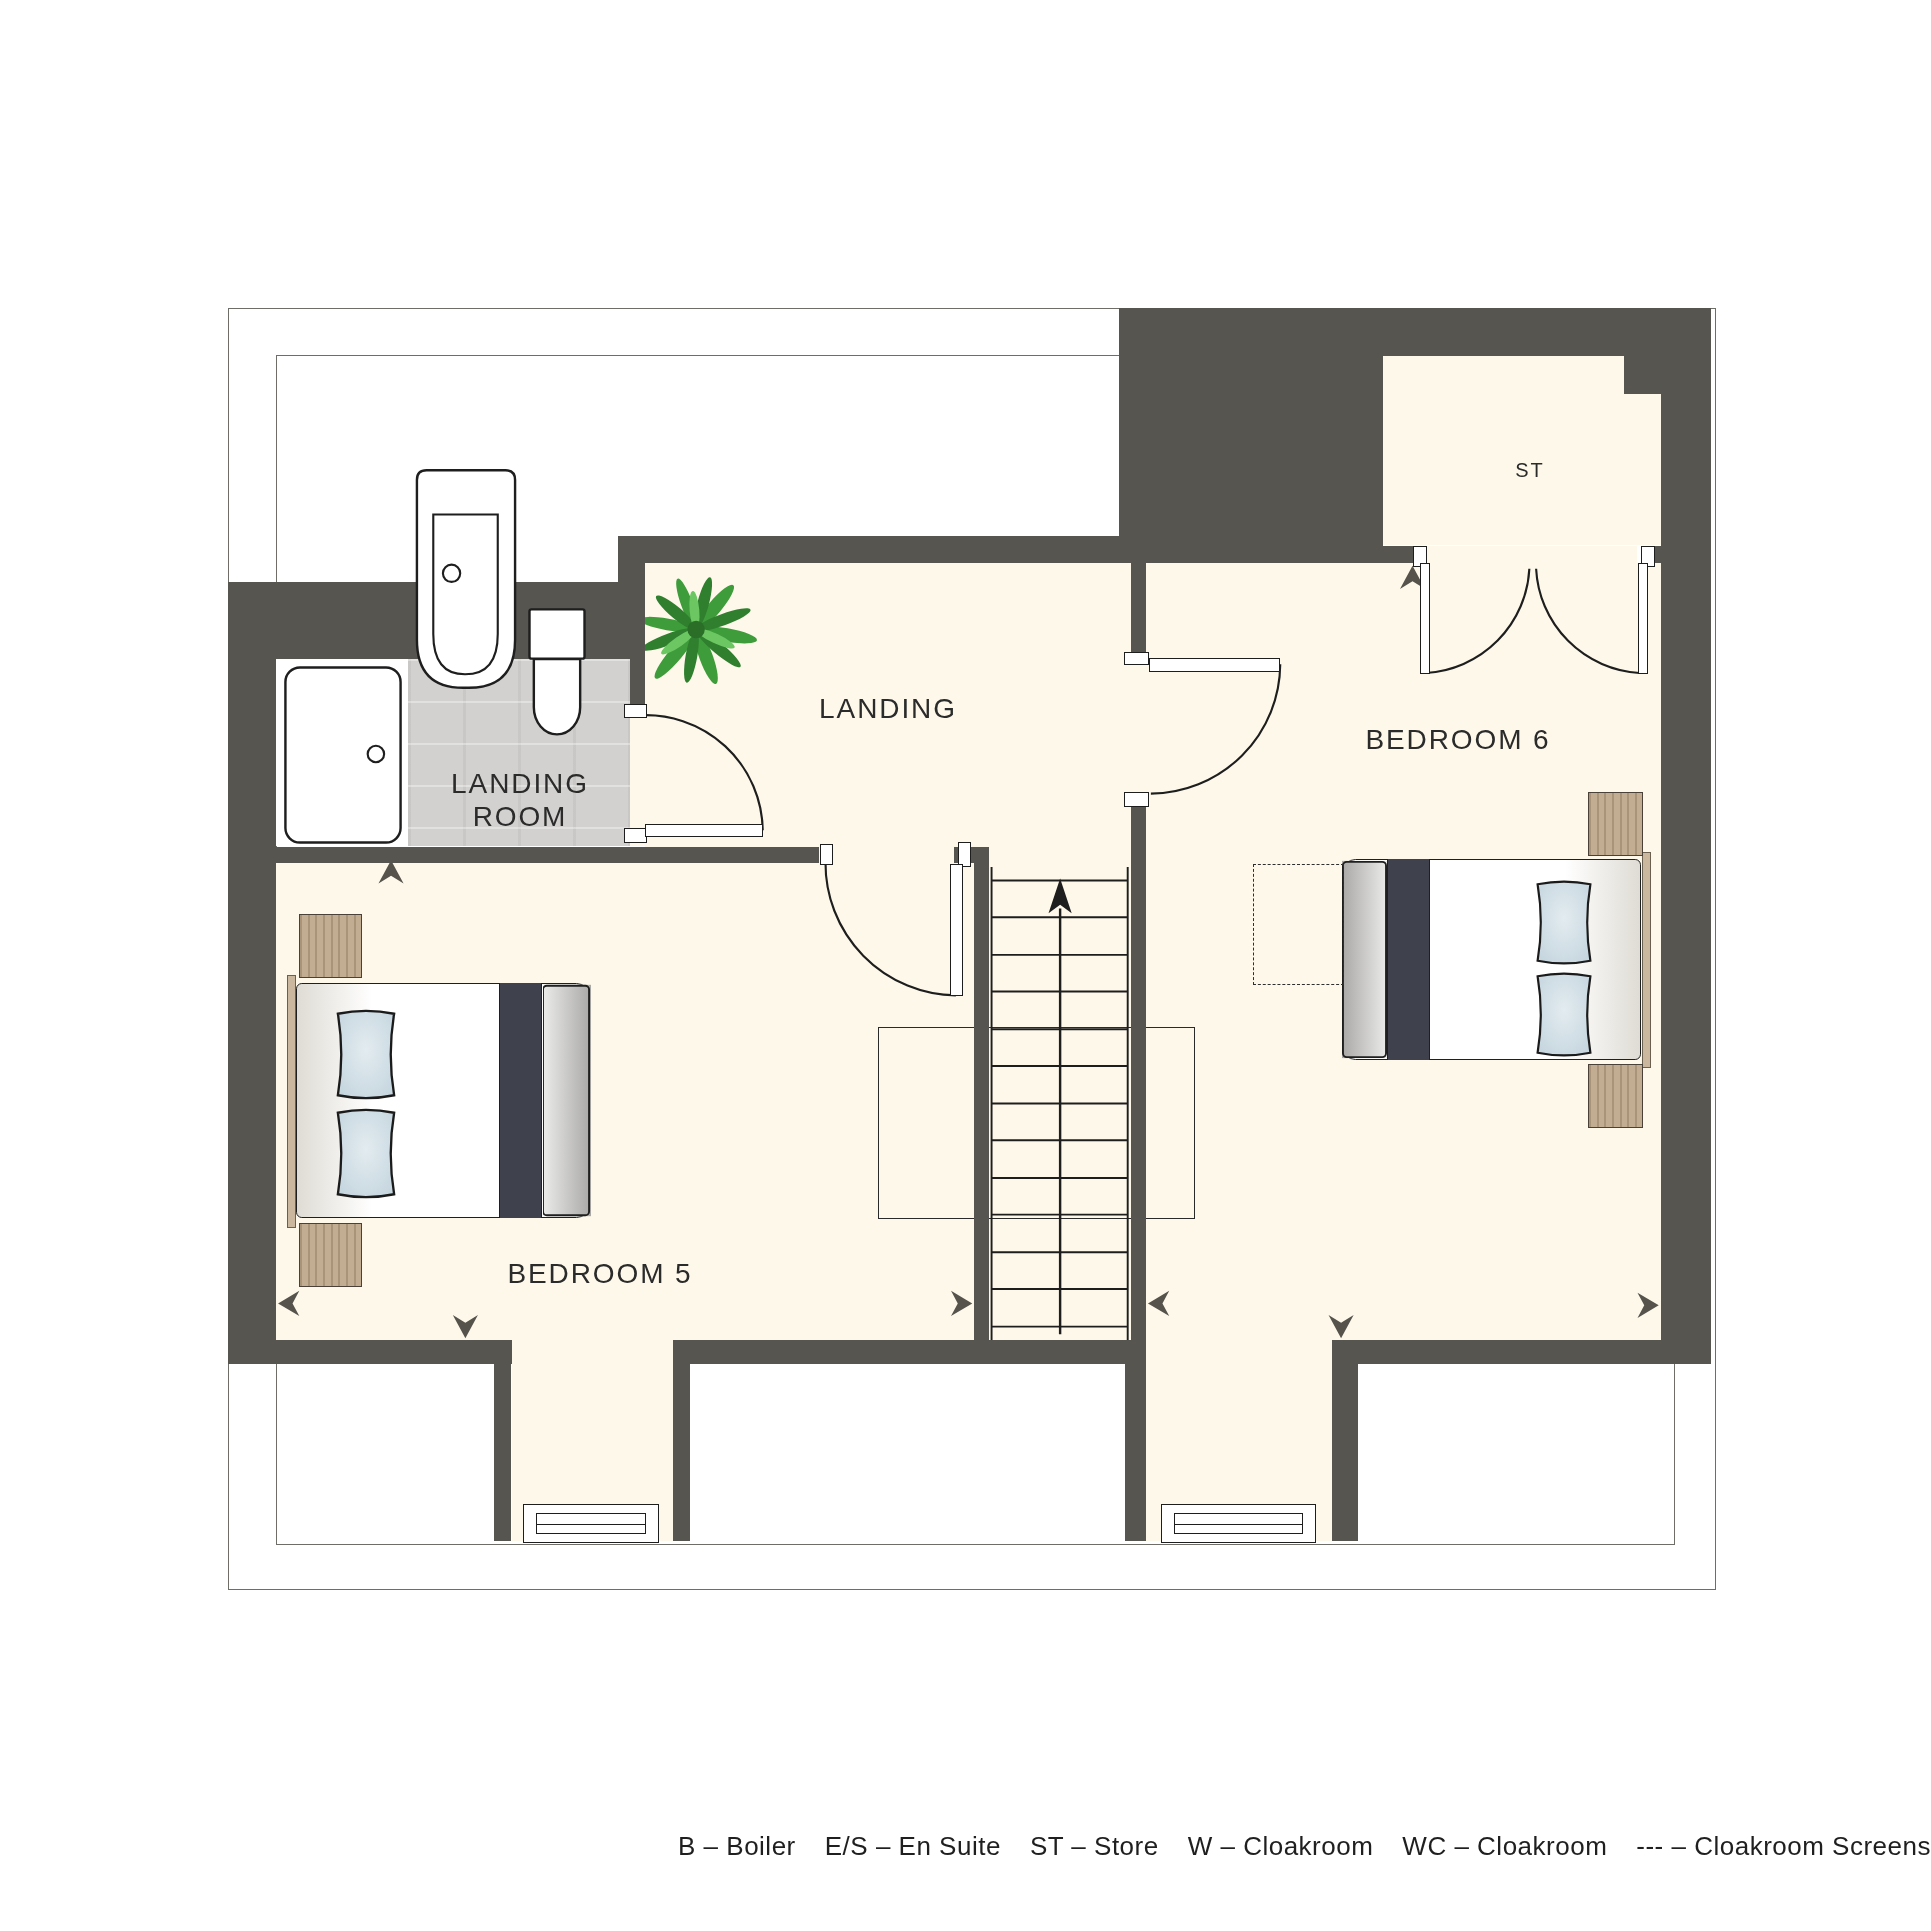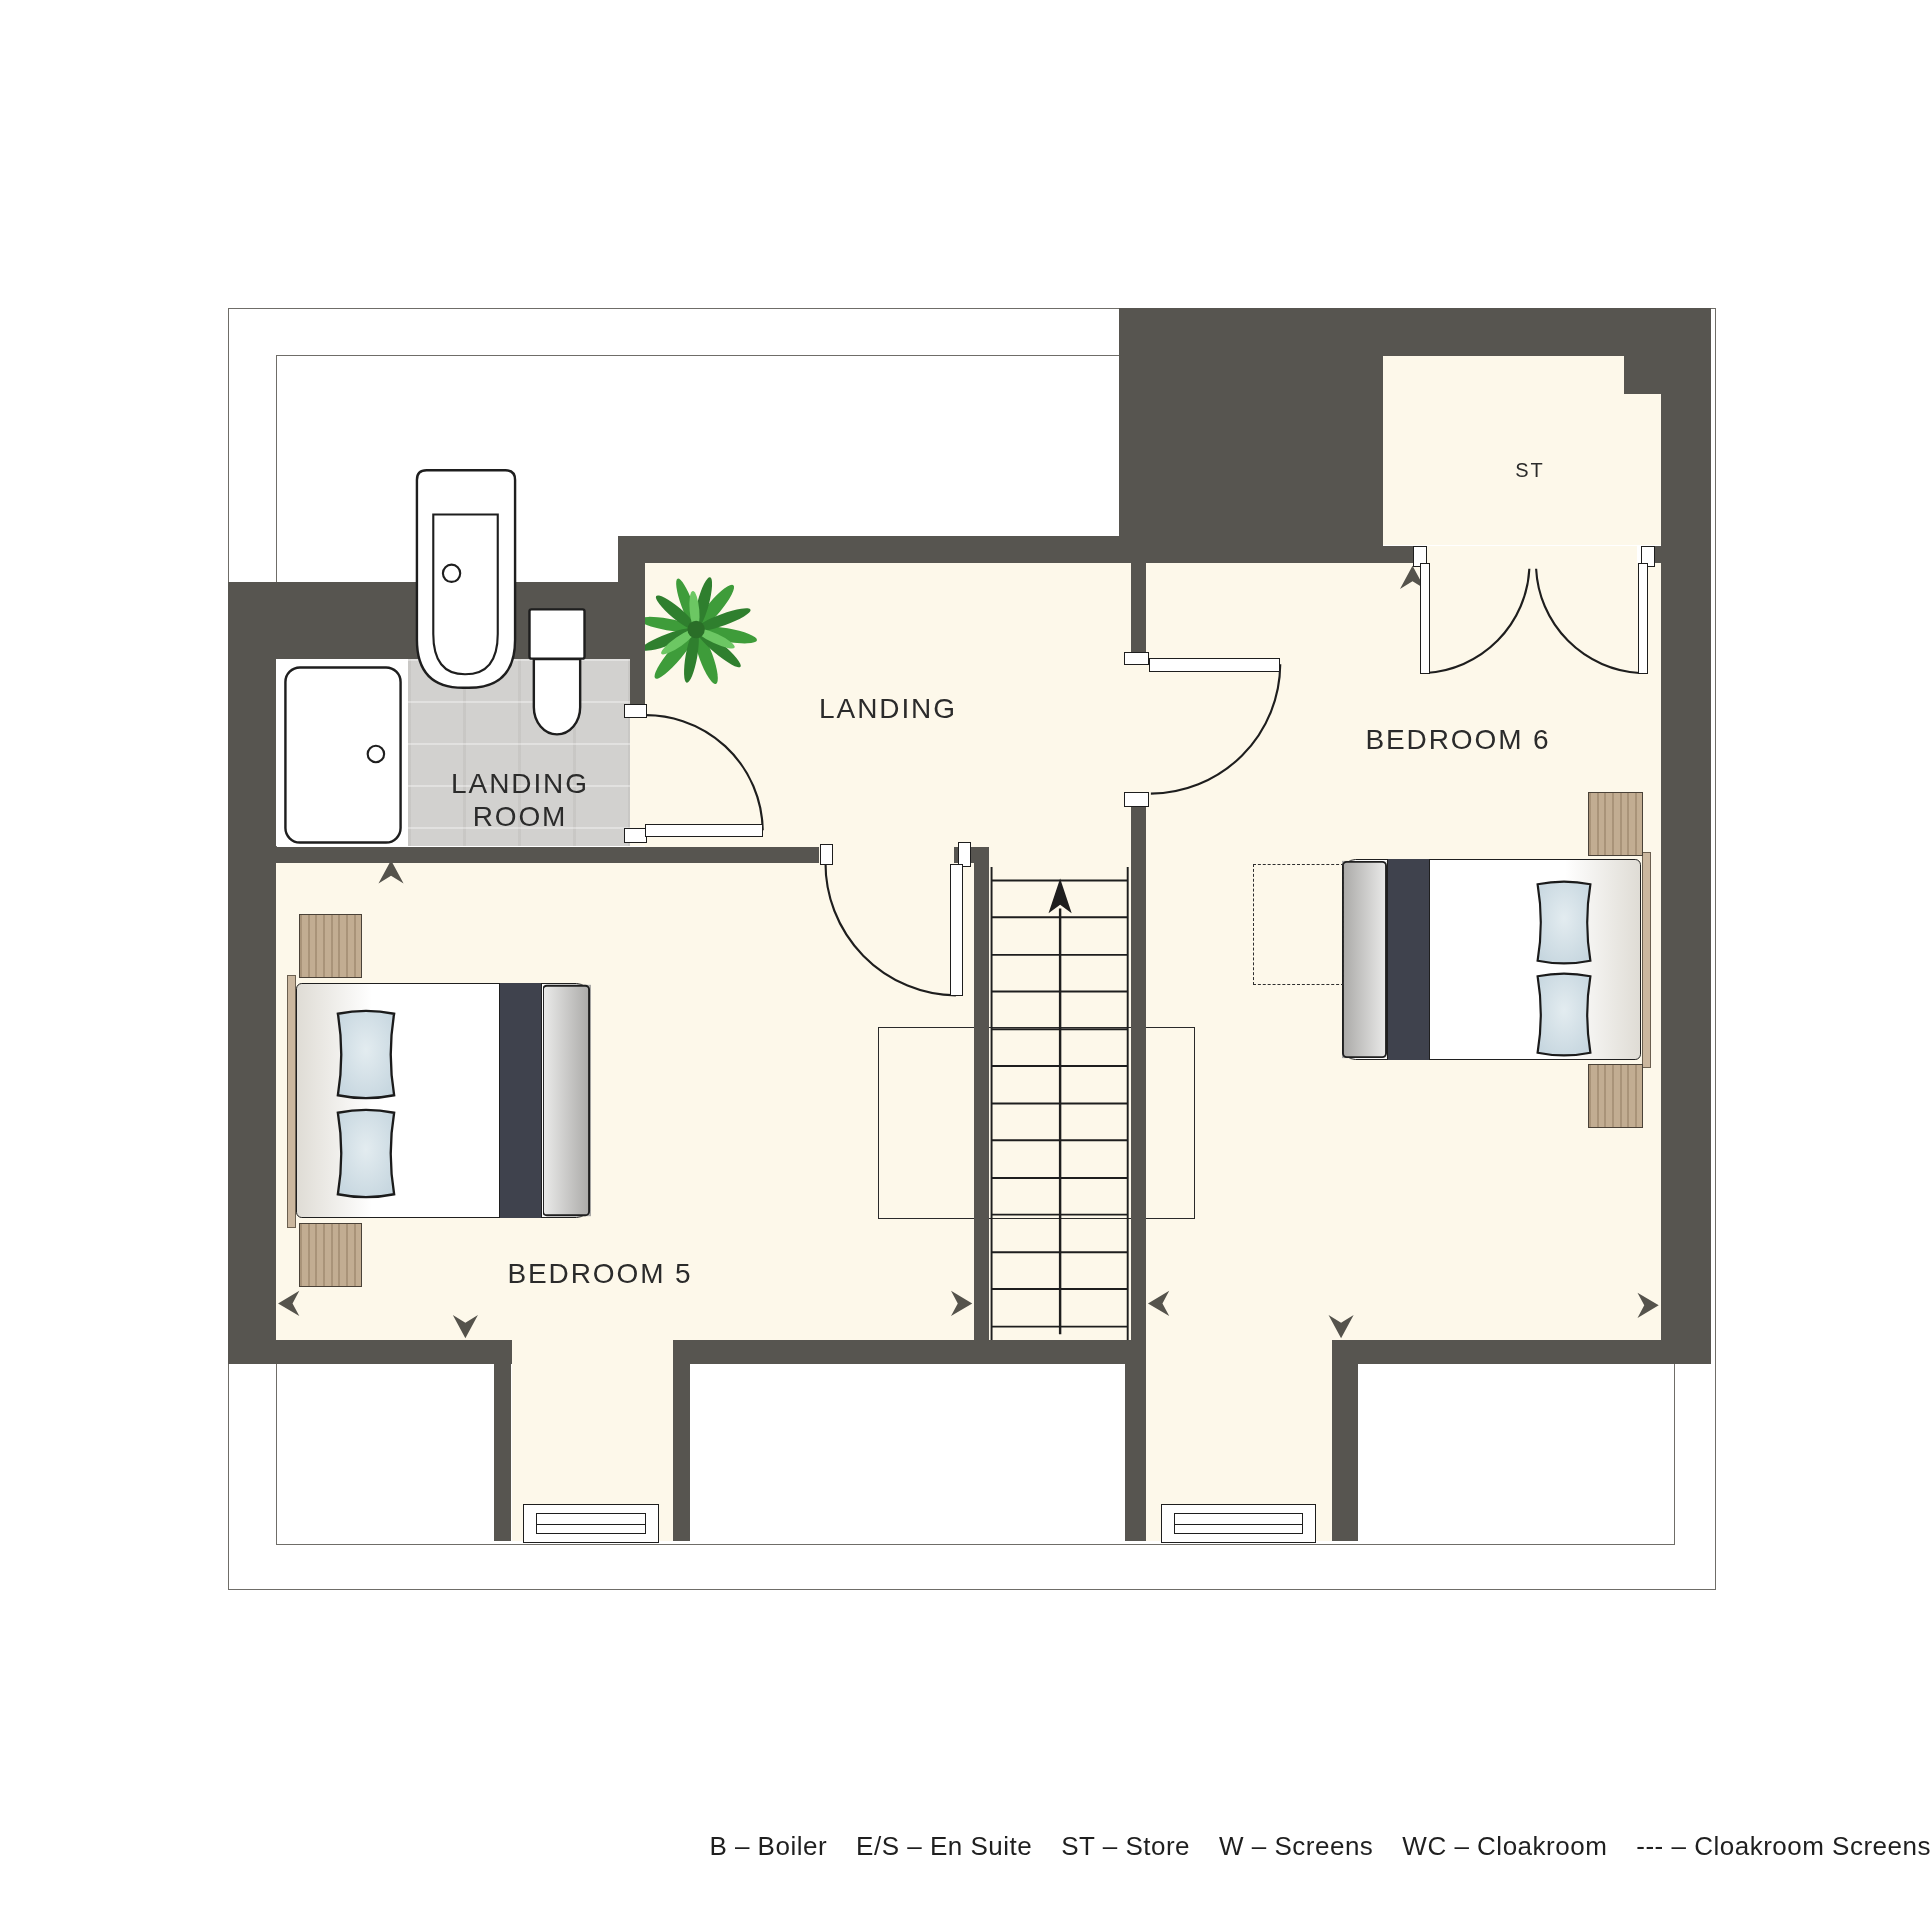--- a/index.html
+++ b/index.html
@@ -279,19 +279,19 @@
     <span>ROOM</span>
   </div>
   <div class="roomlabel" style="left:1458px;top:739px;">BEDROOM 6</div>
   <div class="roomlabel" style="left:600px;top:1273px;">BEDROOM 5</div>
   <div class="roomlabel" style="left:1530px;top:470px;font-size:20px;">ST</div>
 
   <div class="legend">
     <span>B – Boiler</span>
     <span>E/S – En Suite</span>
     <span>ST – Store</span>
-    <span>W – Screens</span>
+    <span>W – Cloakroom</span>
     <span>WC – Cloakroom</span>
     <span>--- – Cloakroom Screens</span>
   </div>
 
 </div>
 
 
 </body></html>

